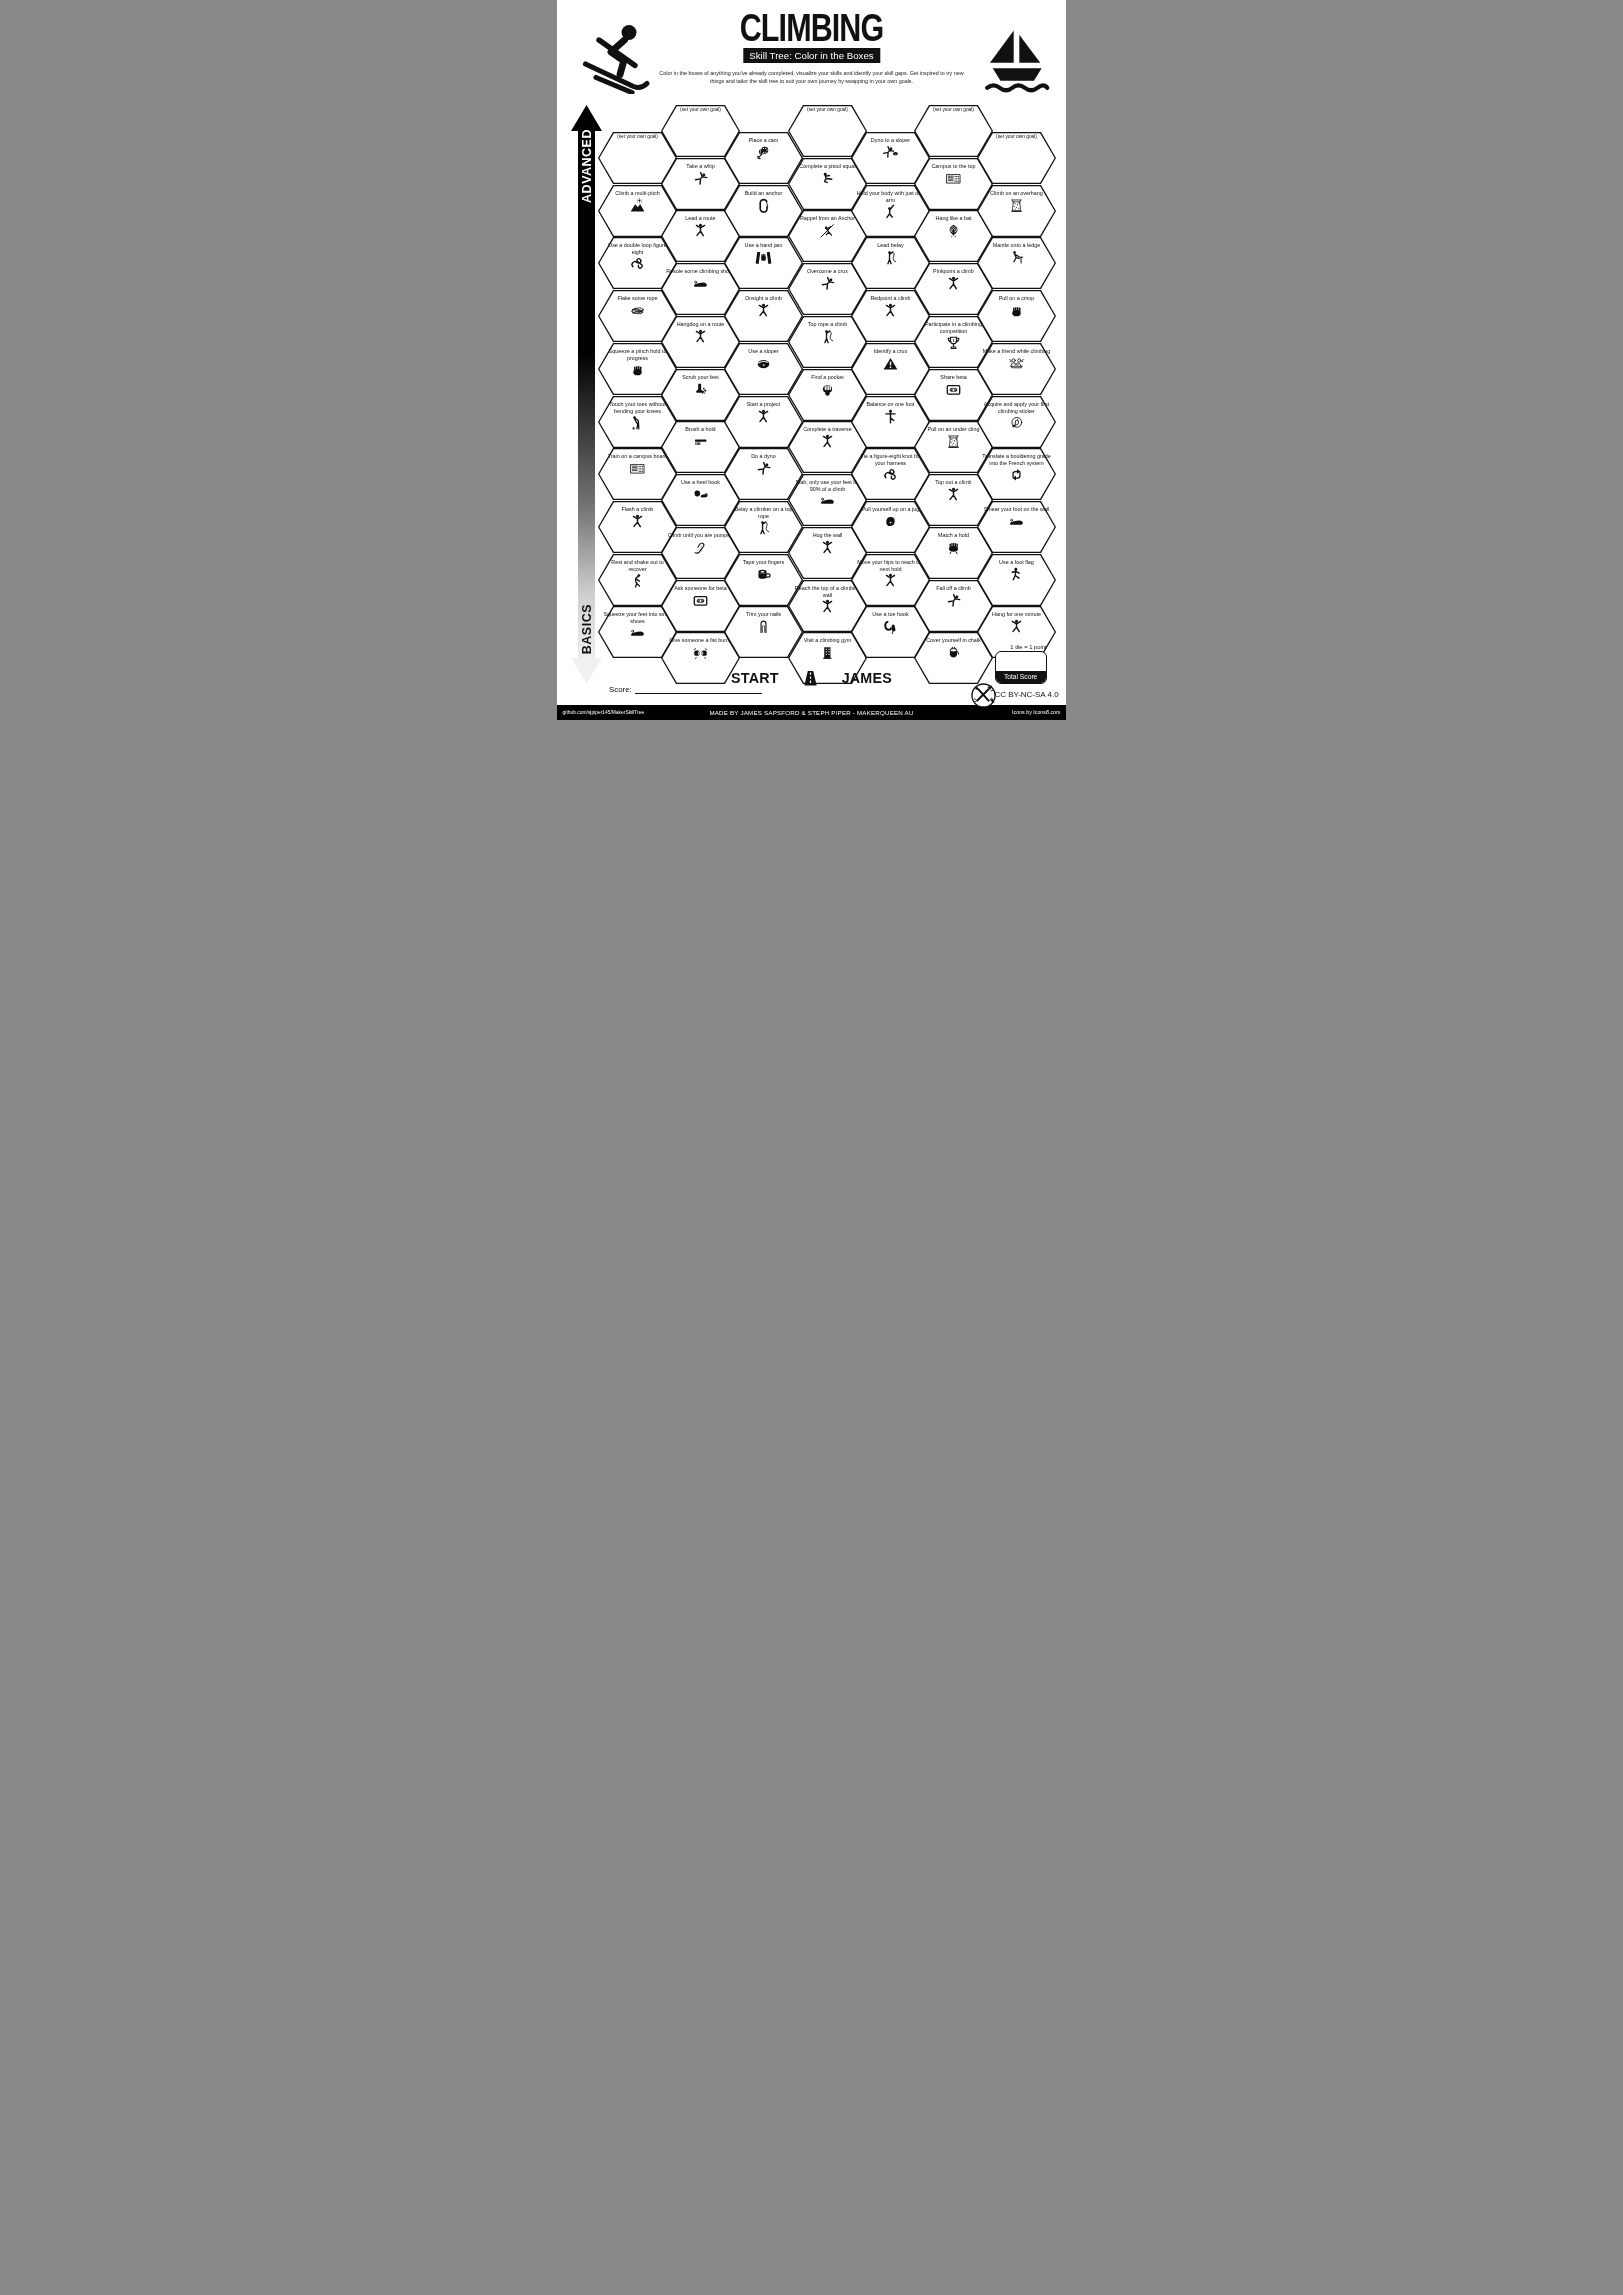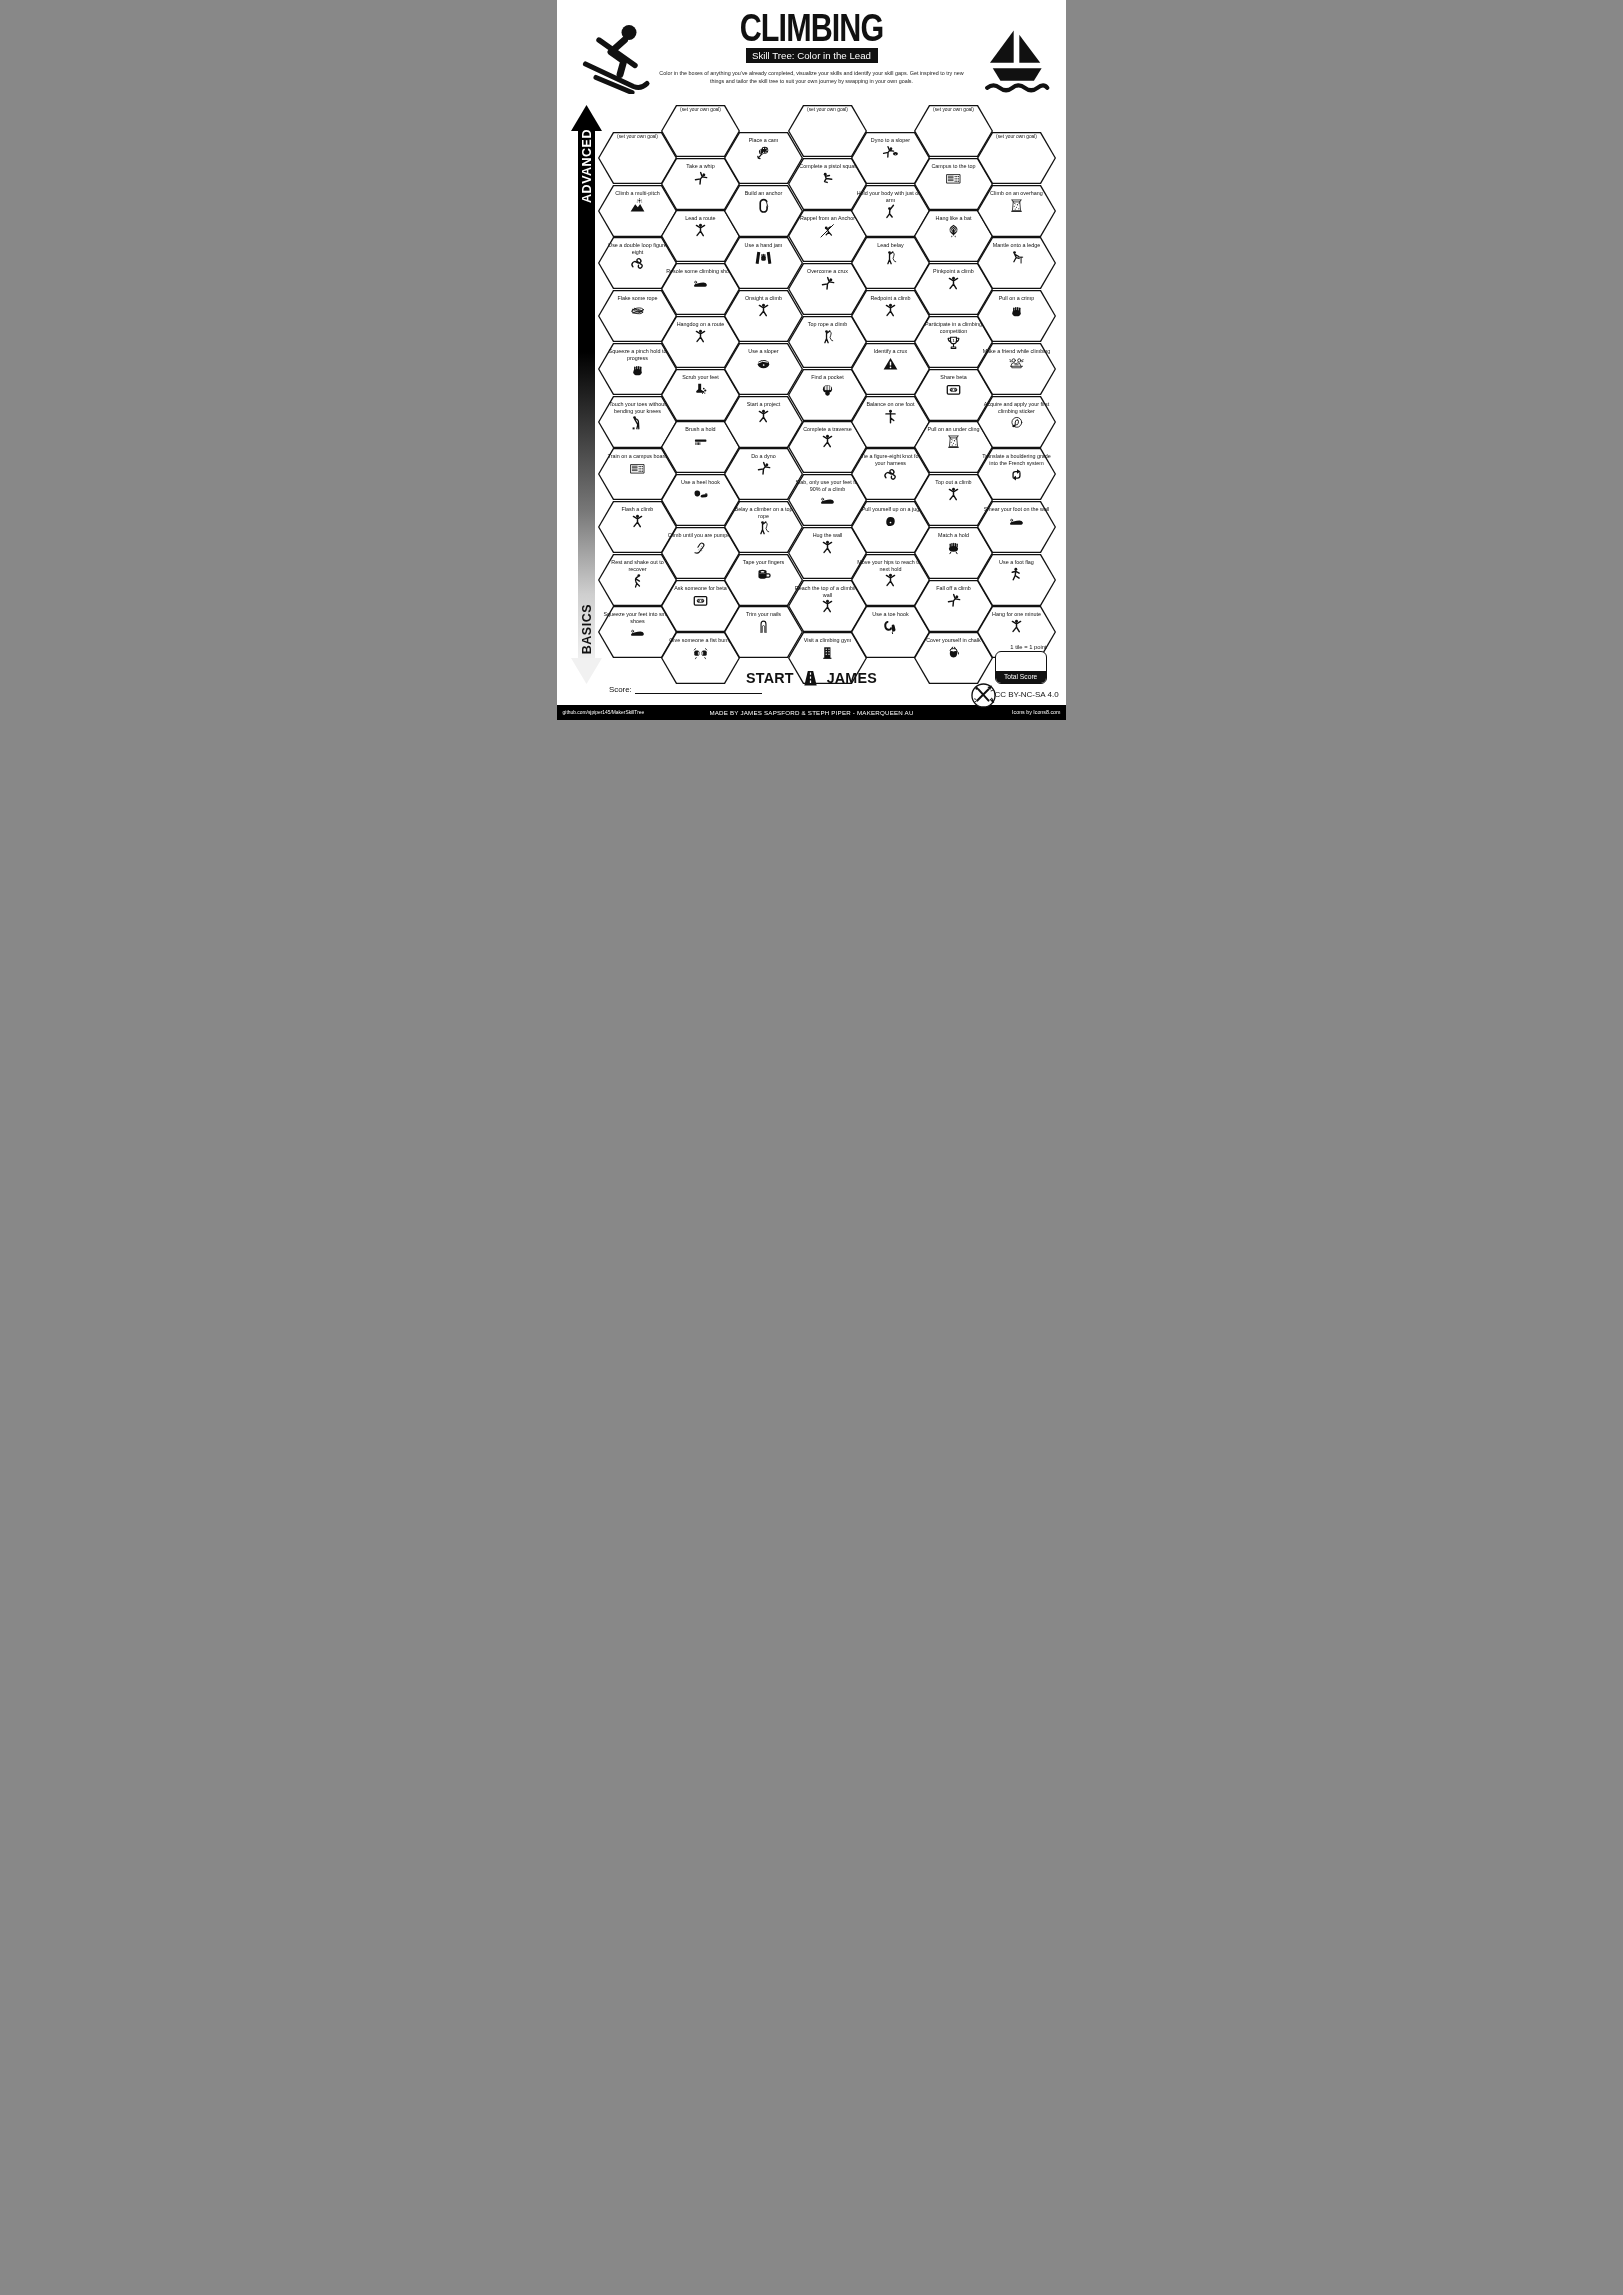--- a/index.html
+++ b/index.html
@@ -42,21 +42,21 @@
   .hex-c{position:absolute;inset:0;display:flex;flex-direction:column;align-items:center;
          padding-top:5.1px;gap:0.9px;box-sizing:border-box;}
   .hex-label{font-size:5.4px;line-height:1.22;text-align:center;width:88%;}
   .hex.goal .hex-c{padding-top:2.3px;}
   .hex.goal .hex-label{font-size:4.8px;}
   .hex-icon{display:block;}
   .hex-icon svg{width:17px;height:15.7px;display:block;}
 
   
   .start{position:absolute;left:0;right:0;top:669px;display:flex;justify-content:center;
-         align-items:center;gap:5px;font-size:14.3px;font-weight:800;letter-spacing:0.2px;}
+         align-items:center;gap:20px;font-size:14.3px;font-weight:800;letter-spacing:0.2px;}
   .start .road{width:23px;height:18.5px;}
   .start .road svg{width:100%;height:100%;}
   .namefield{position:absolute;left:52px;top:685px;font-size:7.9px;display:flex;align-items:flex-end;}
   .nameline{display:inline-block;width:127px;border-bottom:0.9px solid #111;height:7.4px;margin-left:3.2px;}
   .tilenote{position:absolute;right:19.4px;top:644px;font-size:5.8px;}
   .scorebox{position:absolute;right:19.4px;top:651px;width:50px;height:30.5px;
             border:1.1px solid #111;border-radius:6px;overflow:hidden;background:#fff;}
   .scorebox .band{position:absolute;left:0;right:0;bottom:0;height:11.6px;background:#111;color:#fff;
             display:flex;align-items:center;justify-content:center;font-size:6.7px;}
   .cc{position:absolute;right:7.4px;top:690px;font-size:8px;text-align:center;}
@@ -74,21 +74,21 @@
 <div class="page">
 
   <span class="deco skier"><svg viewBox="0 0 48 48" xmlns="http://www.w3.org/2000/svg" fill="#111">
         <circle cx="32" cy="7" r="5"></circle>
         <path d="M29 12l-9 8 8.5 6-2.5 9" fill="none" stroke="#111" stroke-width="4.6" stroke-linecap="round" stroke-linejoin="round"></path>
         <path d="M12 12l24 17" fill="none" stroke="#111" stroke-width="3.6" stroke-linecap="round" stroke-linejoin="round"></path>
         <path d="M3 28l32 15q5 2 9-2" fill="none" stroke="#111" stroke-width="3.4" stroke-linecap="round" stroke-linejoin="round"></path>
         <path d="M10 37l24 10" fill="none" stroke="#111" stroke-width="3.4" stroke-linecap="round" stroke-linejoin="round"></path>
       </svg></span>
   <div class="hdr-title">CLIMBING</div>
-  <div class="hdr-sub">Skill Tree: Color in the Lead</div>
+  <div class="hdr-sub">Skill Tree: Color in the Boxes</div>
   <div class="hdr-desc">Color in the boxes of anything you've already completed, visualize your skills and identify your skill gaps.  Get inspired to try new things and tailor the skill tree to suit your own journey by swapping in your own goals.</div>
   <span class="deco boat"><svg viewBox="0 0 48 48" xmlns="http://www.w3.org/2000/svg" fill="#111">
         <path d="M22 4v23H5z"></path>
         <path d="M26 7l15 20H26z"></path>
         <path d="M7 31h35l-5.5 9H12.5z"></path>
         <path d="M3 45q4.5-3.5 9 0t9 0 9 0 9 0 7 0" fill="none" stroke="#111" stroke-width="3" stroke-linecap="round" stroke-linejoin="round"></path>
       </svg></span>
 
   <div class="axis">
     <div class="head-up"></div>

